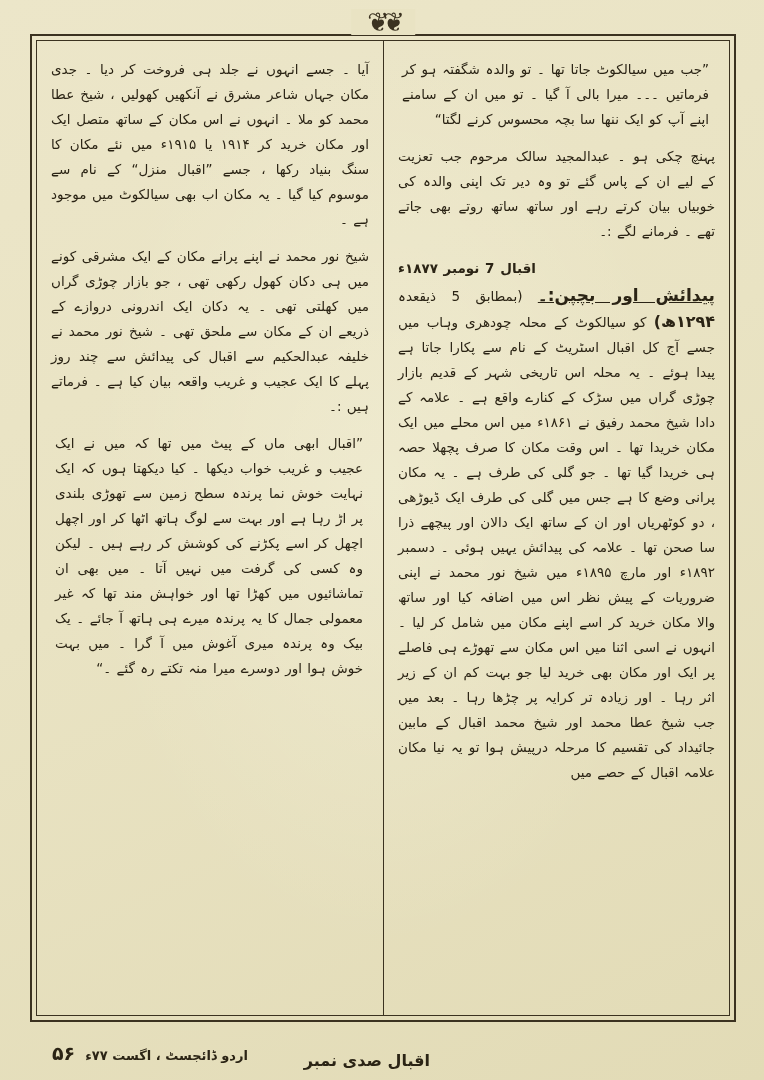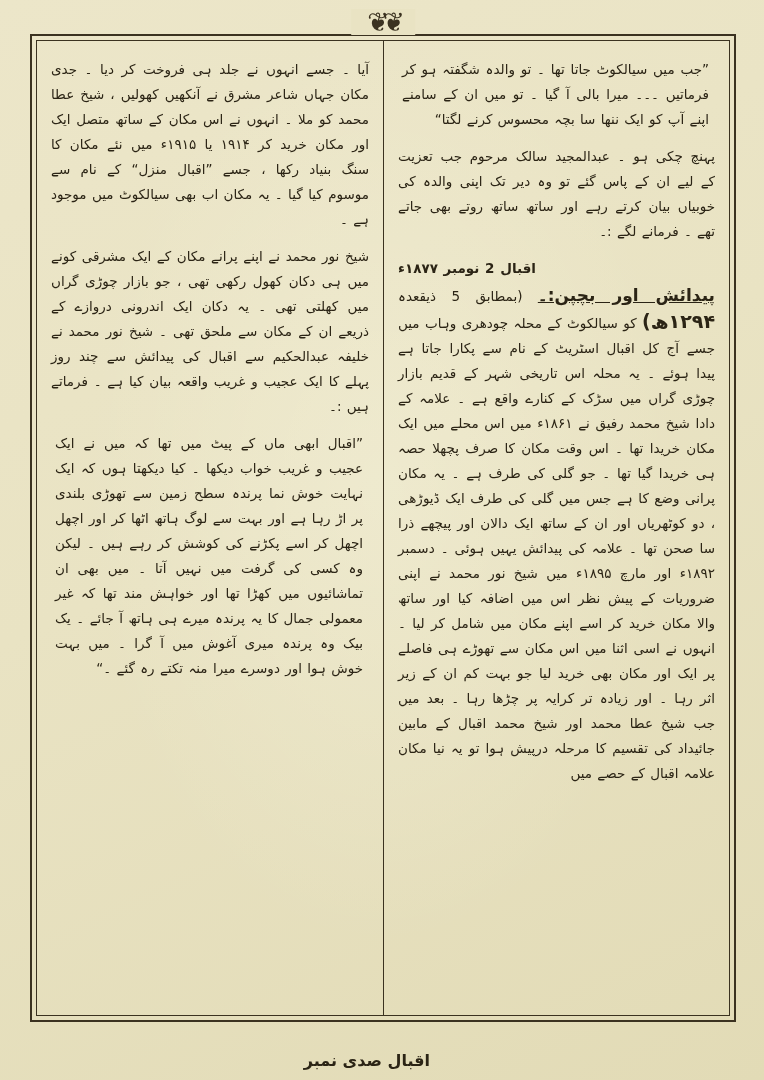--- a/index.html
+++ b/index.html
@@ -80,21 +80,21 @@
     margin-bottom:2px;
   }
   .run-in-heading{
     font-weight:bold;
     font-size:17px;
     letter-spacing:0.5px;
     text-decoration:underline;
   }
   .big-date{
     font-weight:bold;
-    font-size:19px;
+    font-size:16px;
   }
   .footer{
     position:absolute;
     left:0;right:0;bottom:8px;
     height:42px;
   }
   .footer-left{
     position:absolute;
     left:52px;bottom:8px;
     display:flex;
@@ -129,37 +129,41 @@
 
     <div class="frame-inner">
       <div class="columns">
 
         <div class="col col-first">
           <p class="urdu quote">”جب میں سیالکوٹ جاتا تھا ۔ تو والدہ شگفتہ ہو کر فرماتیں ۔۔۔ میرا بالی آ گیا ۔ تو میں ان کے سامنے اپنے آپ کو ایک ننھا سا بچہ محسوس کرنے لگتا“</p>
 
           <p class="urdu">پہنچ چکی ہو ۔ عبدالمجید سالک مرحوم جب تعزیت کے لیے ان کے پاس گئے تو وہ دیر تک اپنی والدہ کی خوبیاں بیان کرتے رہے اور ساتھ ساتھ روتے بھی جاتے تھے ۔ فرمانے لگے :۔</p>
 
           <p class="urdu">
-            <span class="attribution-line">اقبال 2 نومبر ۱۸۷۷ء</span>
+            <span class="attribution-line">اقبال 7 نومبر ۱۸۷۷ء</span>
             <strong class="run-in-heading">پیدائش اور بچپن:۔</strong>
             <span>(بمطابق 5 ذیقعدہ</span>
             <strong class="big-date">۱۲۹۴ھ)</strong>
             <span>کو سیالکوٹ کے محلہ چودھری وہاب میں جسے آج کل اقبال اسٹریٹ کے نام سے پکارا جاتا ہے پیدا ہوئے ۔ یہ محلہ اس تاریخی شہر کے قدیم بازار چوڑی گراں میں سڑک کے کنارے واقع ہے ۔ علامہ کے دادا شیخ محمد رفیق نے ۱۸۶۱ء میں اس محلے میں ایک مکان خریدا تھا ۔ اس وقت مکان کا صرف پچھلا حصہ ہی خریدا گیا تھا ۔ جو گلی کی طرف ہے ۔ یہ مکان پرانی وضع کا ہے جس میں گلی کی طرف ایک ڈیوڑھی ، دو کوٹھریاں اور ان کے ساتھ ایک دالان اور پیچھے ذرا سا صحن تھا ۔ علامہ کی پیدائش یہیں ہوئی ۔ دسمبر ۱۸۹۲ء اور مارچ ۱۸۹۵ء میں شیخ نور محمد نے اپنی ضروریات کے پیش نظر اس میں اضافہ کیا اور ساتھ والا مکان خرید کر اسے اپنے مکان میں شامل کر لیا ۔ انہوں نے اسی اثنا میں اس مکان سے تھوڑے ہی فاصلے پر ایک اور مکان بھی خرید لیا جو بہت کم ان کے زیر اثر رہا ۔ اور زیادہ تر کرایہ پر چڑھا رہا ۔ بعد میں جب شیخ عطا محمد اور شیخ محمد اقبال کے مابین جائیداد کی تقسیم کا مرحلہ درپیش ہوا تو یہ نیا مکان علامہ اقبال کے حصے میں</span>
           </p>
         </div>
 
         <div class="col">
           <p class="urdu">آیا ۔ جسے انہوں نے جلد ہی فروخت کر دیا ۔ جدی مکان جہاں شاعر مشرق نے آنکھیں کھولیں ، شیخ عطا محمد کو ملا ۔ انہوں نے اس مکان کے ساتھ متصل ایک اور مکان خرید کر ۱۹۱۴ یا ۱۹۱۵ء میں نئے مکان کا سنگ بنیاد رکھا ، جسے ”اقبال منزل“ کے نام سے موسوم کیا گیا ۔ یہ مکان اب بھی سیالکوٹ میں موجود ہے ۔</p>
 
           <p class="urdu">شیخ نور محمد نے اپنے پرانے مکان کے ایک مشرقی کونے میں ہی دکان کھول رکھی تھی ، جو بازار چوڑی گراں میں کھلتی تھی ۔ یہ دکان ایک اندرونی دروازے کے ذریعے ان کے مکان سے ملحق تھی ۔ شیخ نور محمد نے خلیفہ عبدالحکیم سے اقبال کی پیدائش سے چند روز پہلے کا ایک عجیب و غریب واقعہ بیان کیا ہے ۔ فرماتے ہیں :۔</p>
 
           <p class="urdu quote">”اقبال ابھی ماں کے پیٹ میں تھا کہ میں نے ایک عجیب و غریب خواب دیکھا ۔ کیا دیکھتا ہوں کہ ایک نہایت خوش نما پرندہ سطح زمین سے تھوڑی بلندی پر اڑ رہا ہے اور بہت سے لوگ ہاتھ اٹھا کر اور اچھل اچھل کر اسے پکڑنے کی کوشش کر رہے ہیں ۔ لیکن وہ کسی کی گرفت میں نہیں آتا ۔ میں بھی ان تماشائیوں میں کھڑا تھا اور خواہش مند تھا کہ غیر معمولی جمال کا یہ پرندہ میرے ہی ہاتھ آ جائے ۔ یک بیک وہ پرندہ میری آغوش میں آ گرا ۔ میں بہت خوش ہوا اور دوسرے میرا منہ تکتے رہ گئے ۔“</p>
         </div>
 
       </div>
     </div>
   </div>
 
   <div class="footer">
+    <div class="footer-left">
+      <span class="pageno">۵۶</span>
+      <span class="mag">اردو ڈائجسٹ ، اگست ۷۷ء</span>
+    </div>
     <div class="footer-center">اقبال صدی نمبر</div>
   </div>
 
 </div>
 
 </body></html>

